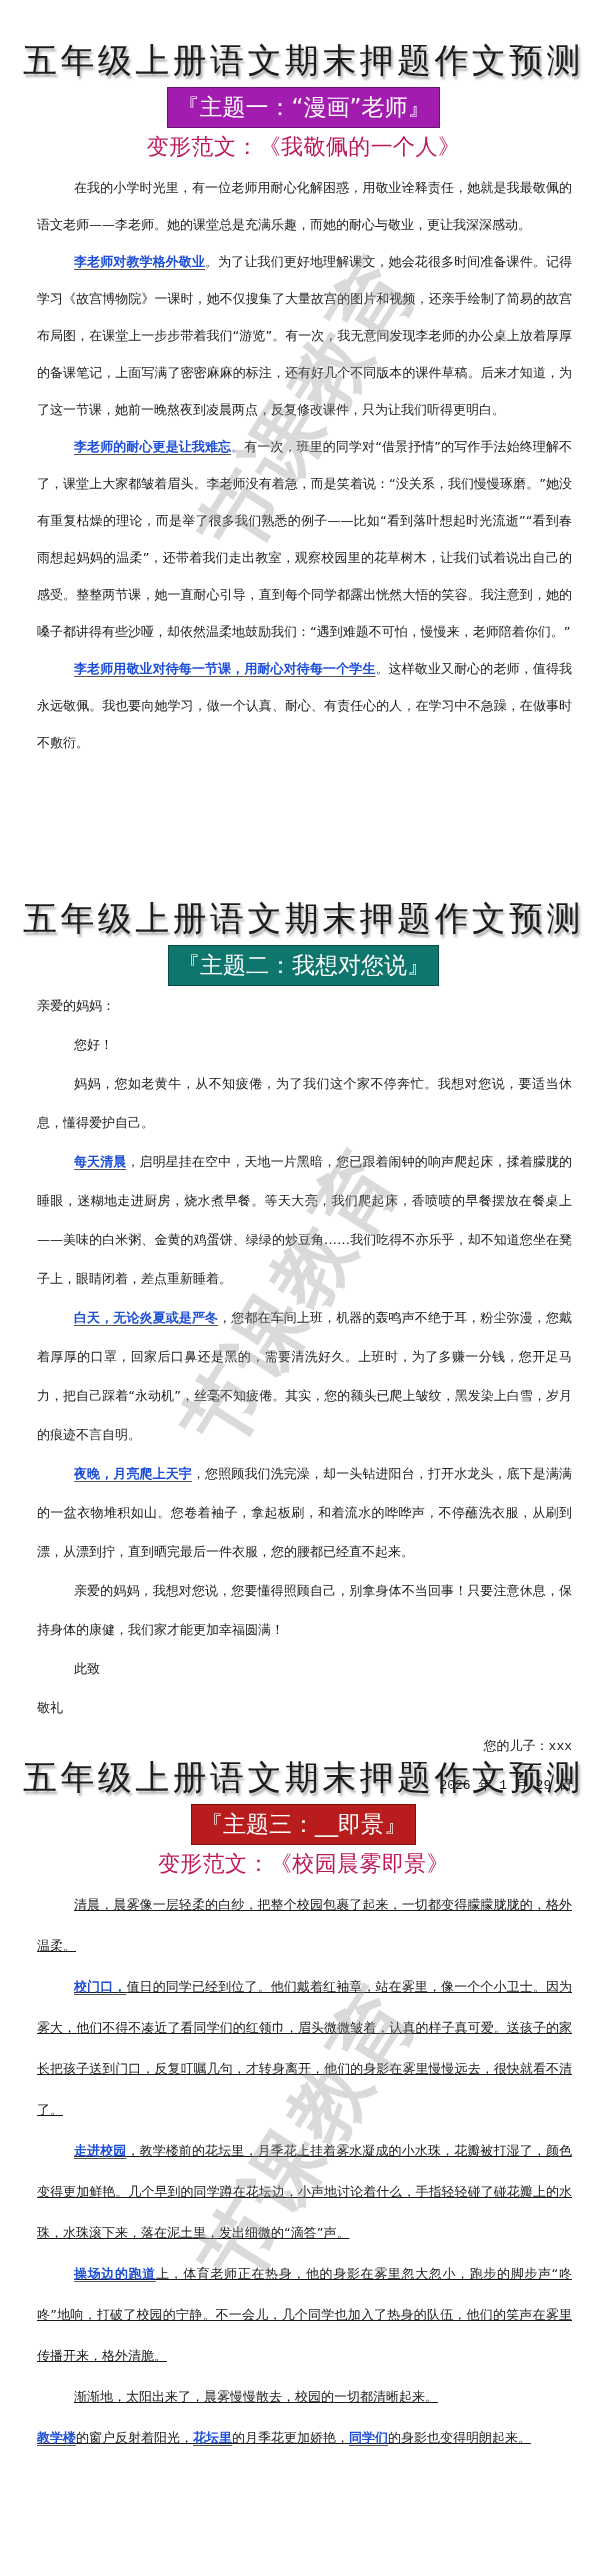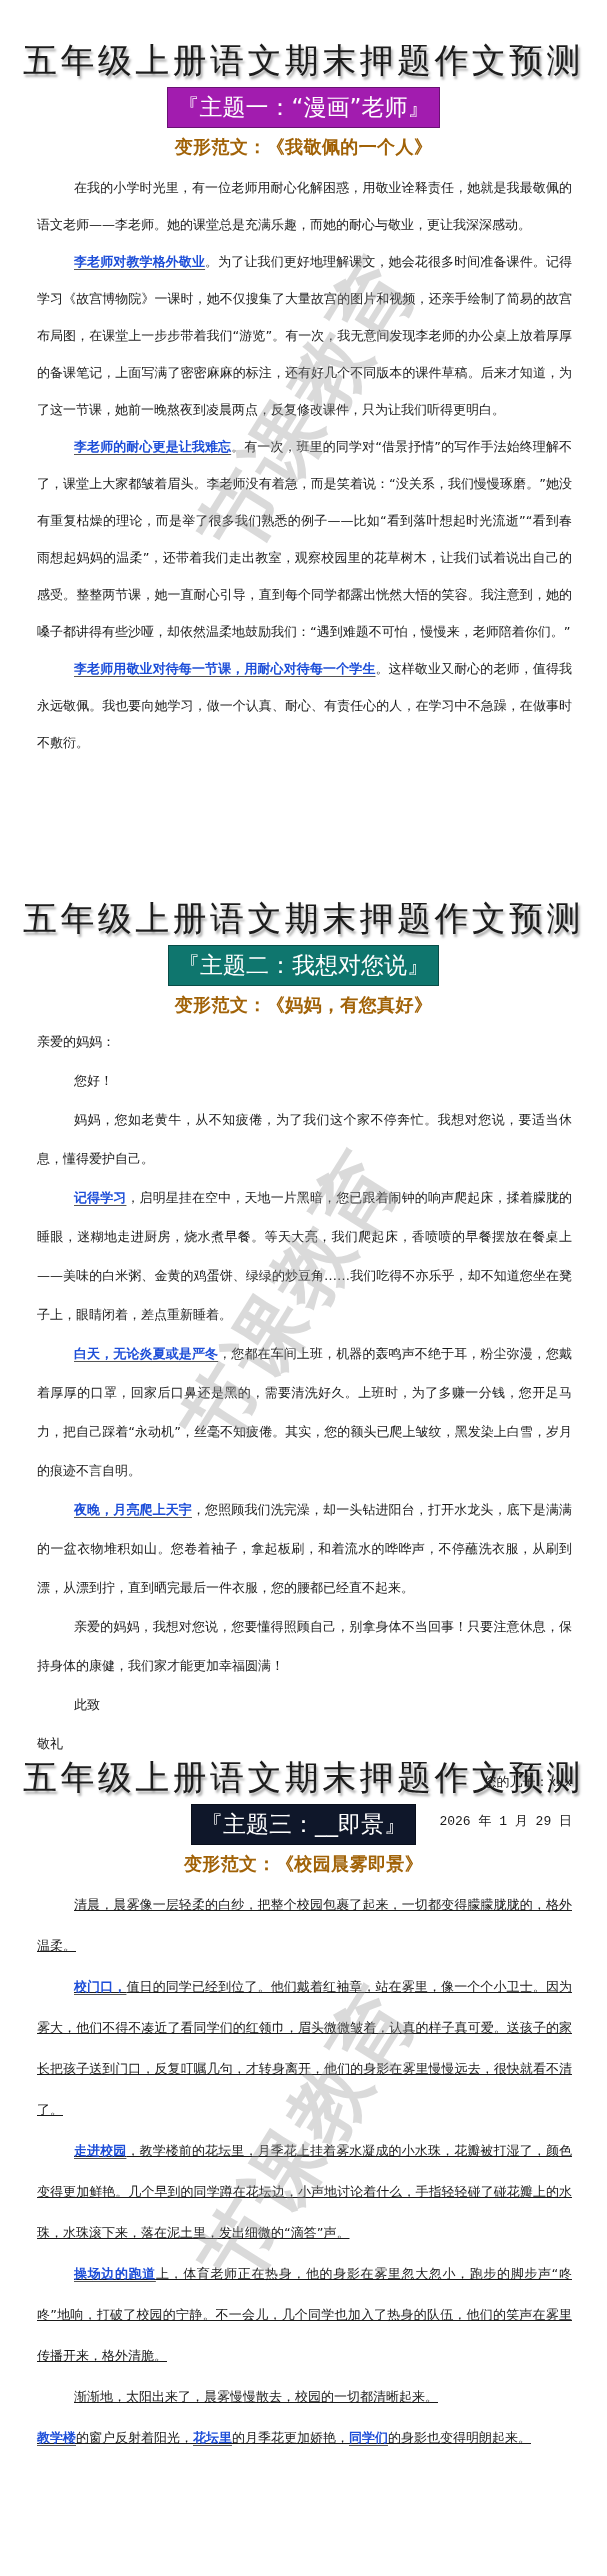--- a/index.html
+++ b/index.html
@@ -6,22 +6,22 @@
   body { width: 607px; height: 2576px; position: relative; overflow: hidden;
          font-family: "DejaVu Sans", "Liberation Sans", sans-serif; color: #1a1a1a; }
   .section { position: absolute; left: 0; width: 607px; }
   .title { text-align: center; font-size: 34px; letter-spacing: 3.4px; font-weight: normal;
            color: #1c1c1c; text-shadow: 1.7px 2.5px 2.5px rgba(0,0,0,0.35); margin: 0; line-height: 47px; }
   .badge-wrap { text-align: center; margin-top: 3.4px; line-height: 0; }
   .badge { display: inline-block; color: #ffffff; font-size: 23px; line-height: 39px;
            padding: 0 8.4px; border: 0.8px solid rgba(0,0,0,0.35); }
   .badge.blue { background: #a21caf; }
   .badge.orange { background: #0f766e; }
-  .badge.green { background: #0f172a; }
-  .subtitle { text-align: center; color: #a16207; font-size: 18px; font-weight: bold;
+  .badge.green { background: #b91c1c; }
+  .subtitle { text-align: center; color: #be185d; font-size: 22px; font-weight: normal;
               line-height: 34px; margin-top: 1.7px; letter-spacing: 0.4px; }
   .body { position: relative; padding: 0 35px 0 37px; font-size: 13px; }
   .p { margin: 0; text-indent: 37px; text-align: justify; }
   .p.noindent { text-indent: 0; }
   .p.right { text-align: right; text-indent: 0; font-family: Liberation Mono, monospace; }
   .hl { color: #1d4ed8; font-weight: bold; text-decoration: underline;
         text-decoration-color: #555; text-underline-offset: 3.4px; }
   .s1 .p { line-height: 37px; }
   .s2 .p { line-height: 39px; }
   .s3 .p { line-height: 41px; text-decoration: underline; }
@@ -41,26 +41,25 @@
     <p class="p"><span class="hl">李老师对教学格外敬业</span><span>。为了让我们更好地理解课文，她会花很多时间准备课件。记得学习《故宫博物院》一课时，她不仅搜集了大量故宫的图片和视频，还亲手绘制了简易的故宫布局图，在课堂上一步步带着我们“游览”。有一次，我无意间发现李老师的办公桌上放着厚厚的备课笔记，上面写满了密密麻麻的标注，还有好几个不同版本的课件草稿。后来才知道，为了这一节课，她前一晚熬夜到凌晨两点，反复修改课件，只为让我们听得更明白。</span></p>
     <p class="p"><span class="hl">李老师的耐心更是让我难忘</span><span>。有一次，班里的同学对“借景抒情”的写作手法始终理解不了，课堂上大家都皱着眉头。李老师没有着急，而是笑着说：“没关系，我们慢慢琢磨。”她没有重复枯燥的理论，而是举了很多我们熟悉的例子——比如“看到落叶想起时光流逝”“看到春雨想起妈妈的温柔”，还带着我们走出教室，观察校园里的花草树木，让我们试着说出自己的感受。整整两节课，她一直耐心引导，直到每个同学都露出恍然大悟的笑容。我注意到，她的嗓子都讲得有些沙哑，却依然温柔地鼓励我们：“遇到难题不可怕，慢慢来，老师陪着你们。”</span></p>
     <p class="p"><span class="hl">李老师用敬业对待每一节课，用耐心对待每一个学生</span><span>。这样敬业又耐心的老师，值得我永远敬佩。我也要向她学习，做一个认真、耐心、有责任心的人，在学习中不急躁，在做事时不敷衍。</span></p>
   </div>
 </div>
 <div class="watermark" style="left:143px; top:354px;">节课教育</div>
 
 <div class="section s2" style="top:895px;">
   <h1 class="title">五年级上册语文期末押题作文预测</h1>
   <div class="badge-wrap"><span class="badge orange">『主题二：我想对您说』</span></div>
-  <div class="subtitle">变形范文：《妈妈，有您真好》</div>
   <div class="body">
     <p class="p noindent">亲爱的妈妈：</p>
     <p class="p">您好！</p>
     <p class="p"><span>妈妈，您如老黄牛，从不知疲倦，为了我们这个家不停奔忙。我想对您说，要适当休息，懂得爱护自己。</span></p>
-    <p class="p"><span class="hl">记得学习</span><span>，启明星挂在空中，天地一片黑暗，您已跟着闹钟的响声爬起床，揉着朦胧的睡眼，迷糊地走进厨房，烧水煮早餐。等天大亮，我们爬起床，香喷喷的早餐摆放在餐桌上——美味的白米粥、金黄的鸡蛋饼、绿绿的炒豆角……我们吃得不亦乐乎，却不知道您坐在凳子上，眼睛闭着，差点重新睡着。</span></p>
+    <p class="p"><span class="hl">每天清晨</span><span>，启明星挂在空中，天地一片黑暗，您已跟着闹钟的响声爬起床，揉着朦胧的睡眼，迷糊地走进厨房，烧水煮早餐。等天大亮，我们爬起床，香喷喷的早餐摆放在餐桌上——美味的白米粥、金黄的鸡蛋饼、绿绿的炒豆角……我们吃得不亦乐乎，却不知道您坐在凳子上，眼睛闭着，差点重新睡着。</span></p>
     <p class="p"><span class="hl">白天，无论炎夏或是严冬</span><span>，您都在车间上班，机器的轰鸣声不绝于耳，粉尘弥漫，您戴着厚厚的口罩，回家后口鼻还是黑的，需要清洗好久。上班时，为了多赚一分钱，您开足马力，把自己踩着“永动机”，丝毫不知疲倦。其实，您的额头已爬上皱纹，黑发染上白雪，岁月的痕迹不言自明。</span></p>
     <p class="p"><span class="hl">夜晚，月亮爬上天宇</span><span>，您照顾我们洗完澡，却一头钻进阳台，打开水龙头，底下是满满的一盆衣物堆积如山。您卷着袖子，拿起板刷，和着流水的哗哗声，不停蘸洗衣服，从刷到漂，从漂到拧，直到晒完最后一件衣服，您的腰都已经直不起来。</span></p>
     <p class="p"><span>亲爱的妈妈，我想对您说，您要懂得照顾自己，别拿身体不当回事！只要注意休息，保持身体的康健，我们家才能更加幸福圆满！</span></p>
     <p class="p">此致</p>
     <p class="p noindent">敬礼</p>
     <p class="p right">您的儿子：xxx</p>
     <p class="p right">2026 年 1 月 29 日</p>
   </div>
 </div>
 <div class="watermark" style="left:126px; top:1248px;">节课教育</div>

